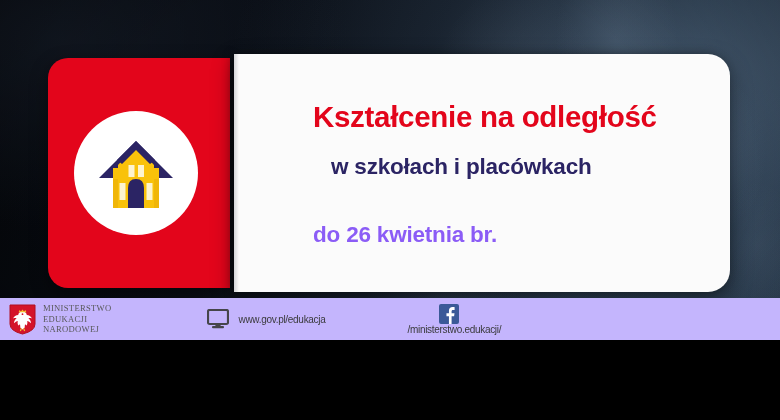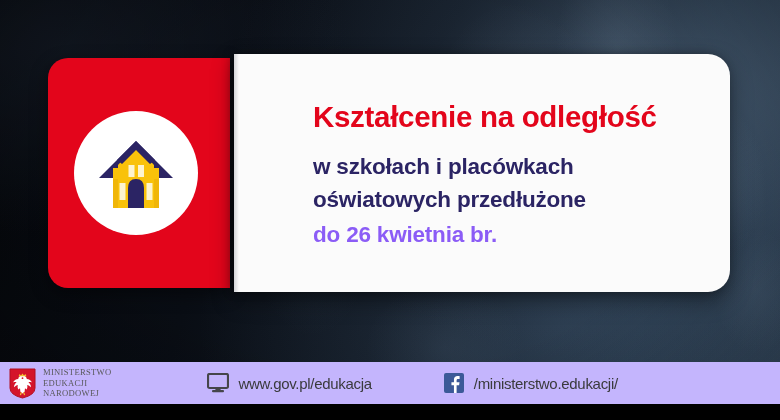--- a/index.html
+++ b/index.html
@@ -7,21 +7,21 @@
     padding: 0;
     background: #000;
   }
   body {
     font-family: "Liberation Sans", sans-serif;
   }
 
   #poster {
     position: relative;
     width: 780px;
-    height: 404px;
+    height: 340px;
     overflow: hidden;
     background: #0a0d14;
   }
 
   
   .bg-base {
     position: absolute;
     inset: 0;
     background:
       radial-gradient(ellipse 620px 380px at 88% 22%, rgba(106,130,156,0.42) 0%, rgba(60,78,99,0.20) 42%, rgba(0,0,0,0) 74%),
@@ -102,21 +102,21 @@
     left: 79px;
     top: 46px;
     font-size: 29.5px;
     font-weight: bold;
     color: #e3051b;
     letter-spacing: -0.3px;
     white-space: nowrap;
   }
   .body-line {
     position: absolute;
-    left: 79px;
+    left: 97px;
     font-size: 22.5px;
     font-weight: bold;
     color: #2b2464;
     letter-spacing: -0.2px;
     white-space: nowrap;
     text-align: center;
   }
   .body-line.l1 { top: 100px; }
   .body-line.l2 { top: 133px; }
   .tail-line {
@@ -149,25 +149,25 @@
   .ministry-text {
     margin-left: 7px;
     font-family: "Liberation Serif", serif;
     font-size: 8.6px;
     line-height: 10.4px;
     color: #58585a;
     letter-spacing: 0.3px;
     text-transform: uppercase;
   }
   .f-web { margin-left: 95px; }
-  .f-fb  { margin-left: 72px; }
+  .f-fb  { margin-left: 72px; flex-direction: column; }
   .f-tw  { margin-left: 84px; }
   .f-label {
     margin-left: 10px;
-    font-size: 15px;
+    font-size: 10px;
     color: #3a3a3c;
     letter-spacing: -0.3px;
   }
 </style>
 </head>
 <body>
 
 <div id="poster">
 
   <div class="bg-base"></div>
@@ -202,21 +202,20 @@
       </div>
     </div>
 
     <div class="white-card">
       <div class="card-seam"></div>
 
       <div class="headline">Kształcenie na odległość</div>
 
       <div class="body-line l1">w szkołach i placówkach</div>
 
-      <div class="body-line l2">oświatowych przedłużone</div>
 
       <div class="tail-line">do 26 kwietnia br.</div>
     </div>
 
   </div>
 
   <div class="footer">
 
     <div class="f-item f-ministry">
       <svg width="27" height="31" viewBox="0 0 27 31">

